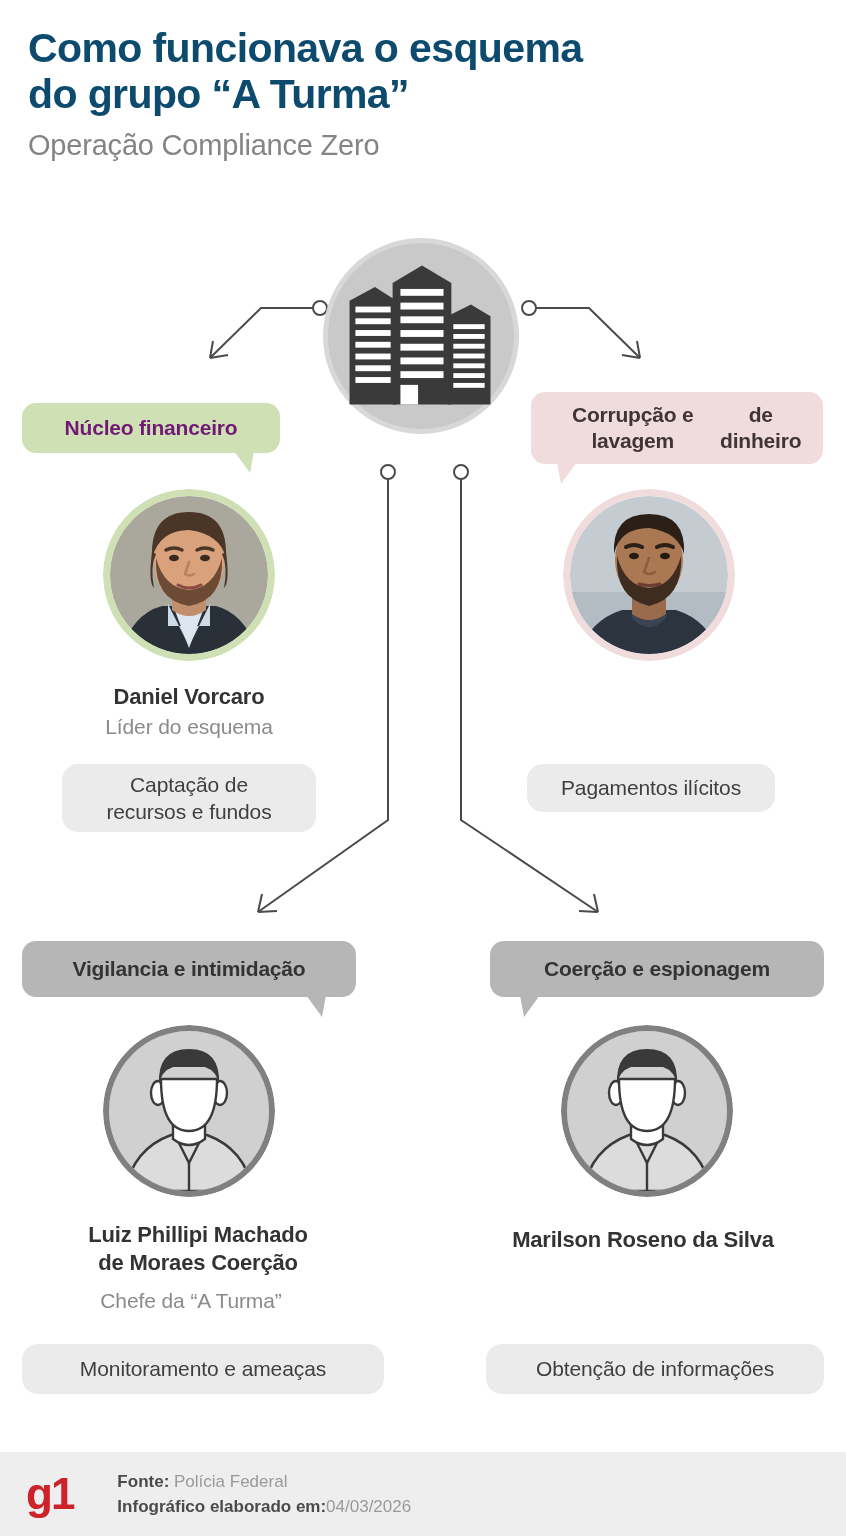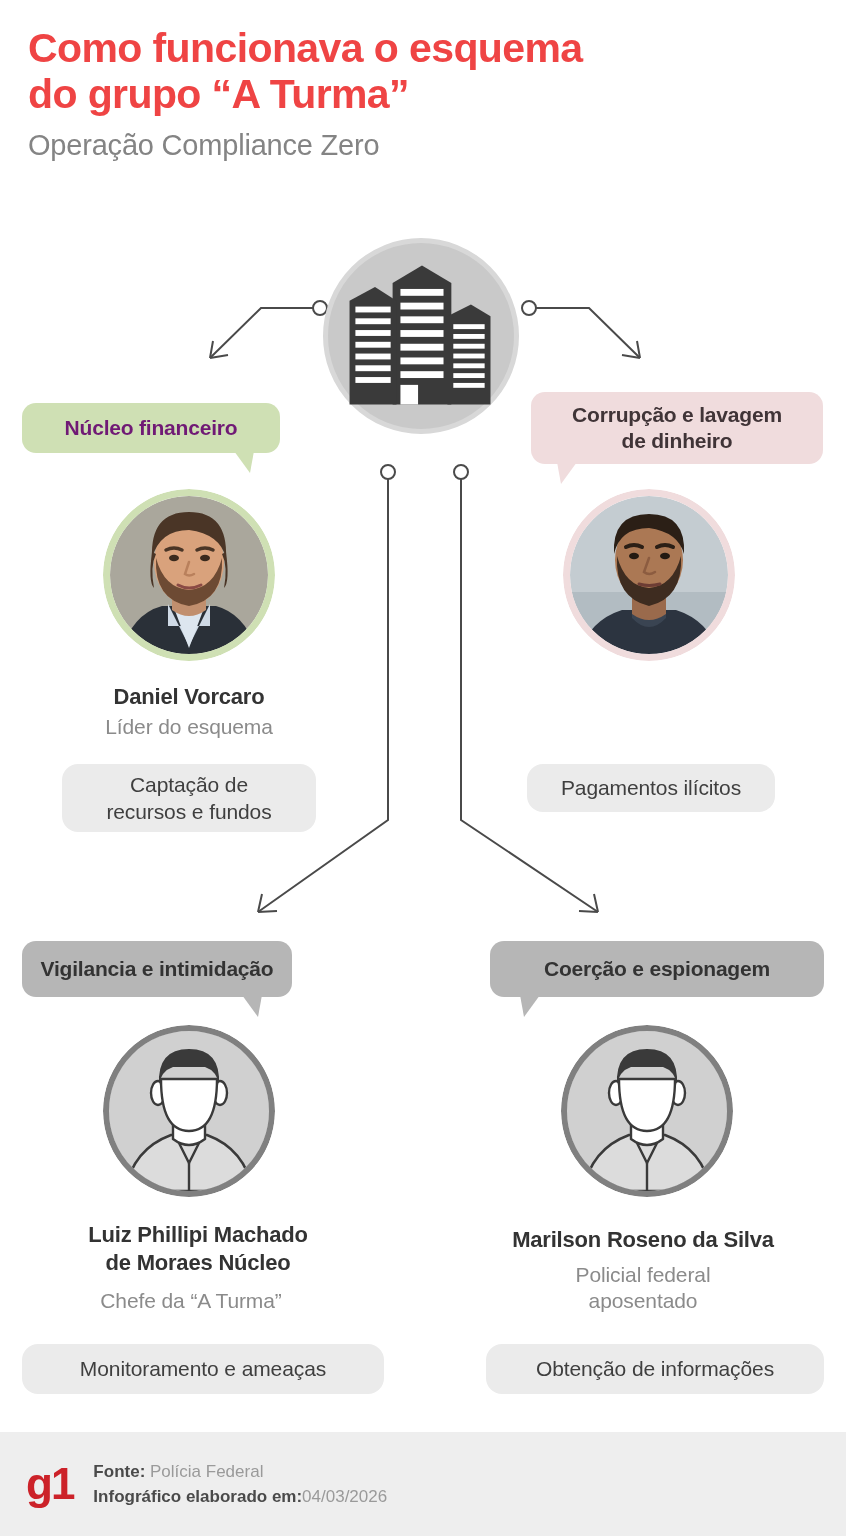--- a/index.html
+++ b/index.html
@@ -10,21 +10,21 @@
     color:#3a3a3a;
     overflow:hidden;
     position:relative;
   }
   .page{position:relative;width:846px;height:1536px;}
 
   
   .header{padding:26px 28px 0 28px;}
   .title{
     font-size:41px;line-height:1.12;font-weight:bold;
-    color:#ef4444;letter-spacing:-0.6px;margin:0;
+    color:#0c4a6e;letter-spacing:-0.6px;margin:0;
   }
   .title .l2{display:block;}
   .subtitle{
     font-size:29px;line-height:1.2;color:#848484;
     margin:10px 0 0 0;font-weight:normal;letter-spacing:-0.2px;
   }
 
   
   .connectors{position:absolute;left:0;top:0;width:846px;height:1450px;pointer-events:none;}
 
@@ -107,23 +107,24 @@
   .chip{
     position:absolute;box-sizing:border-box;
     background:#ebebeb;border-radius:16px;
     display:flex;align-items:center;justify-content:center;
     text-align:center;font-size:21px;line-height:1.3;
     color:#3f3f3f;font-weight:normal;padding:10px 20px;letter-spacing:-0.1px;
   }
 
   
   .footer{
-    position:absolute;left:0;bottom:0;width:846px;height:104px;
+    position:absolute;left:0;bottom:0;width:846px;height:84px;
     background:#eeeeee;display:flex;align-items:center;padding-left:26px;
     box-sizing:border-box;
+    gap:24px;
   }
   .g1-logo{
     font-size:44px;font-weight:bold;color:#cc2229;line-height:1;
     letter-spacing:-2px;margin-right:20px;font-family:"Liberation Sans", sans-serif;
   }
   .footer-text{font-size:17px;line-height:1.5;color:#9a9a9a;}
   .footer-text b{color:#4a4a4a;font-weight:bold;}
 </style>
 </head>
 <body>
@@ -197,21 +198,21 @@
         <rect x="128" y="146" width="32" height="5"></rect>
       </g>
     </svg>
   </div>
 
   <div class="badge badge-green" style="left:22px;top:403px;width:258px;height:50px;">
     <span>Núcleo financeiro</span>
     <span class="tail"></span>
   </div>
 
-  <div class="badge badge-pink" style="left:531px;top:392px;width:292px;height:72px;flex-direction:column;">
+  <div class="badge badge-pink" style="left:531px;top:392px;width:292px;height:72px;flex-direction:row;">
     <span>Corrupção e lavagem</span>
     <span>de dinheiro</span>
     <span class="tail"></span>
   </div>
 
   <div class="avatar avatar-green" style="left:103px;top:489px;">
     <div class="inner">
       <svg viewBox="0 0 158 158" preserveAspectRatio="xMidYMid slice">
         <rect width="158" height="158" fill="#aaa79c"></rect>
 
@@ -277,21 +278,21 @@
 
         <path d="M69 88 Q79 91 90 88" stroke="#6d3d34" stroke-width="3" fill="none" stroke-linecap="round"></path>
       </svg>
     </div>
     <div class="ring"></div>
   </div>
   <div class="chip" style="left:527px;top:764px;width:248px;height:48px;">
     <span>Pagamentos ilícitos</span>
   </div>
 
-  <div class="badge badge-gray tail-right" style="left:22px;top:941px;width:270px;height:56px;">
+  <div class="badge badge-gray tail-right" style="left:22px;top:941px;width:334px;height:56px;">
     <span>Vigilancia e intimidação</span>
     <span class="tail"></span>
   </div>
 
   <div class="badge badge-gray tail-left" style="left:490px;top:941px;width:334px;height:56px;">
     <span>Coerção e espionagem</span>
     <span class="tail"></span>
   </div>
 
   <div class="avatar avatar-gray" style="left:103px;top:1025px;">
@@ -311,21 +312,21 @@
 
         <path d="M52 48 Q52 100 80 100 Q108 100 108 48 Z" fill="#ffffff" stroke="#3a3a3a" stroke-width="2.4"></path>
 
         <path d="M50 54 Q48 18 80 18 Q112 18 110 54 Q108 40 96 36 L64 36 Q52 40 50 54 Z" fill="#3a3a3a"></path>
       </svg>
     </div>
     <div class="ring"></div>
   </div>
   <div class="person-name" style="left:46px;top:1221px;width:304px;">
     <span>Luiz Phillipi Machado</span><br>
-    <span>de Moraes Núcleo</span>
+    <span>de Moraes Coerção</span>
   </div>
   <div class="person-role" style="left:39px;top:1288px;width:304px;">Chefe da “A Turma”</div>
   <div class="chip" style="left:22px;top:1344px;width:362px;height:50px;">
     <span>Monitoramento e ameaças</span>
   </div>
 
   <div class="avatar avatar-gray" style="left:561px;top:1025px;">
     <div class="inner">
       <svg viewBox="0 0 160 160">
         <rect width="160" height="160" fill="#d0d0d0"></rect>
@@ -335,24 +336,20 @@
         <path d="M64 76 L64 108 Q80 120 96 108 L96 76 Z" fill="#ffffff" stroke="#3a3a3a" stroke-width="2.4"></path>
         <ellipse cx="49" cy="62" rx="7" ry="12" fill="#ffffff" stroke="#3a3a3a" stroke-width="2.4"></ellipse>
         <ellipse cx="111" cy="62" rx="7" ry="12" fill="#ffffff" stroke="#3a3a3a" stroke-width="2.4"></ellipse>
         <path d="M52 48 Q52 100 80 100 Q108 100 108 48 Z" fill="#ffffff" stroke="#3a3a3a" stroke-width="2.4"></path>
         <path d="M50 54 Q48 18 80 18 Q112 18 110 54 Q108 40 96 36 L64 36 Q52 40 50 54 Z" fill="#3a3a3a"></path>
       </svg>
     </div>
     <div class="ring"></div>
   </div>
   <div class="person-name" style="left:478px;top:1226px;width:330px;">Marilson Roseno da Silva</div>
-  <div class="person-role" style="left:478px;top:1262px;width:330px;">
-    <span>Policial federal</span><br>
-    <span>aposentado</span>
-  </div>
   <div class="chip" style="left:486px;top:1344px;width:338px;height:50px;">
     <span>Obtenção de informações</span>
   </div>
 
   <div class="footer">
     <div class="g1-logo">g1</div>
     <div class="footer-text">
       <div>
         <b>Fonte:</b>
         <span>Polícia Federal</span>

